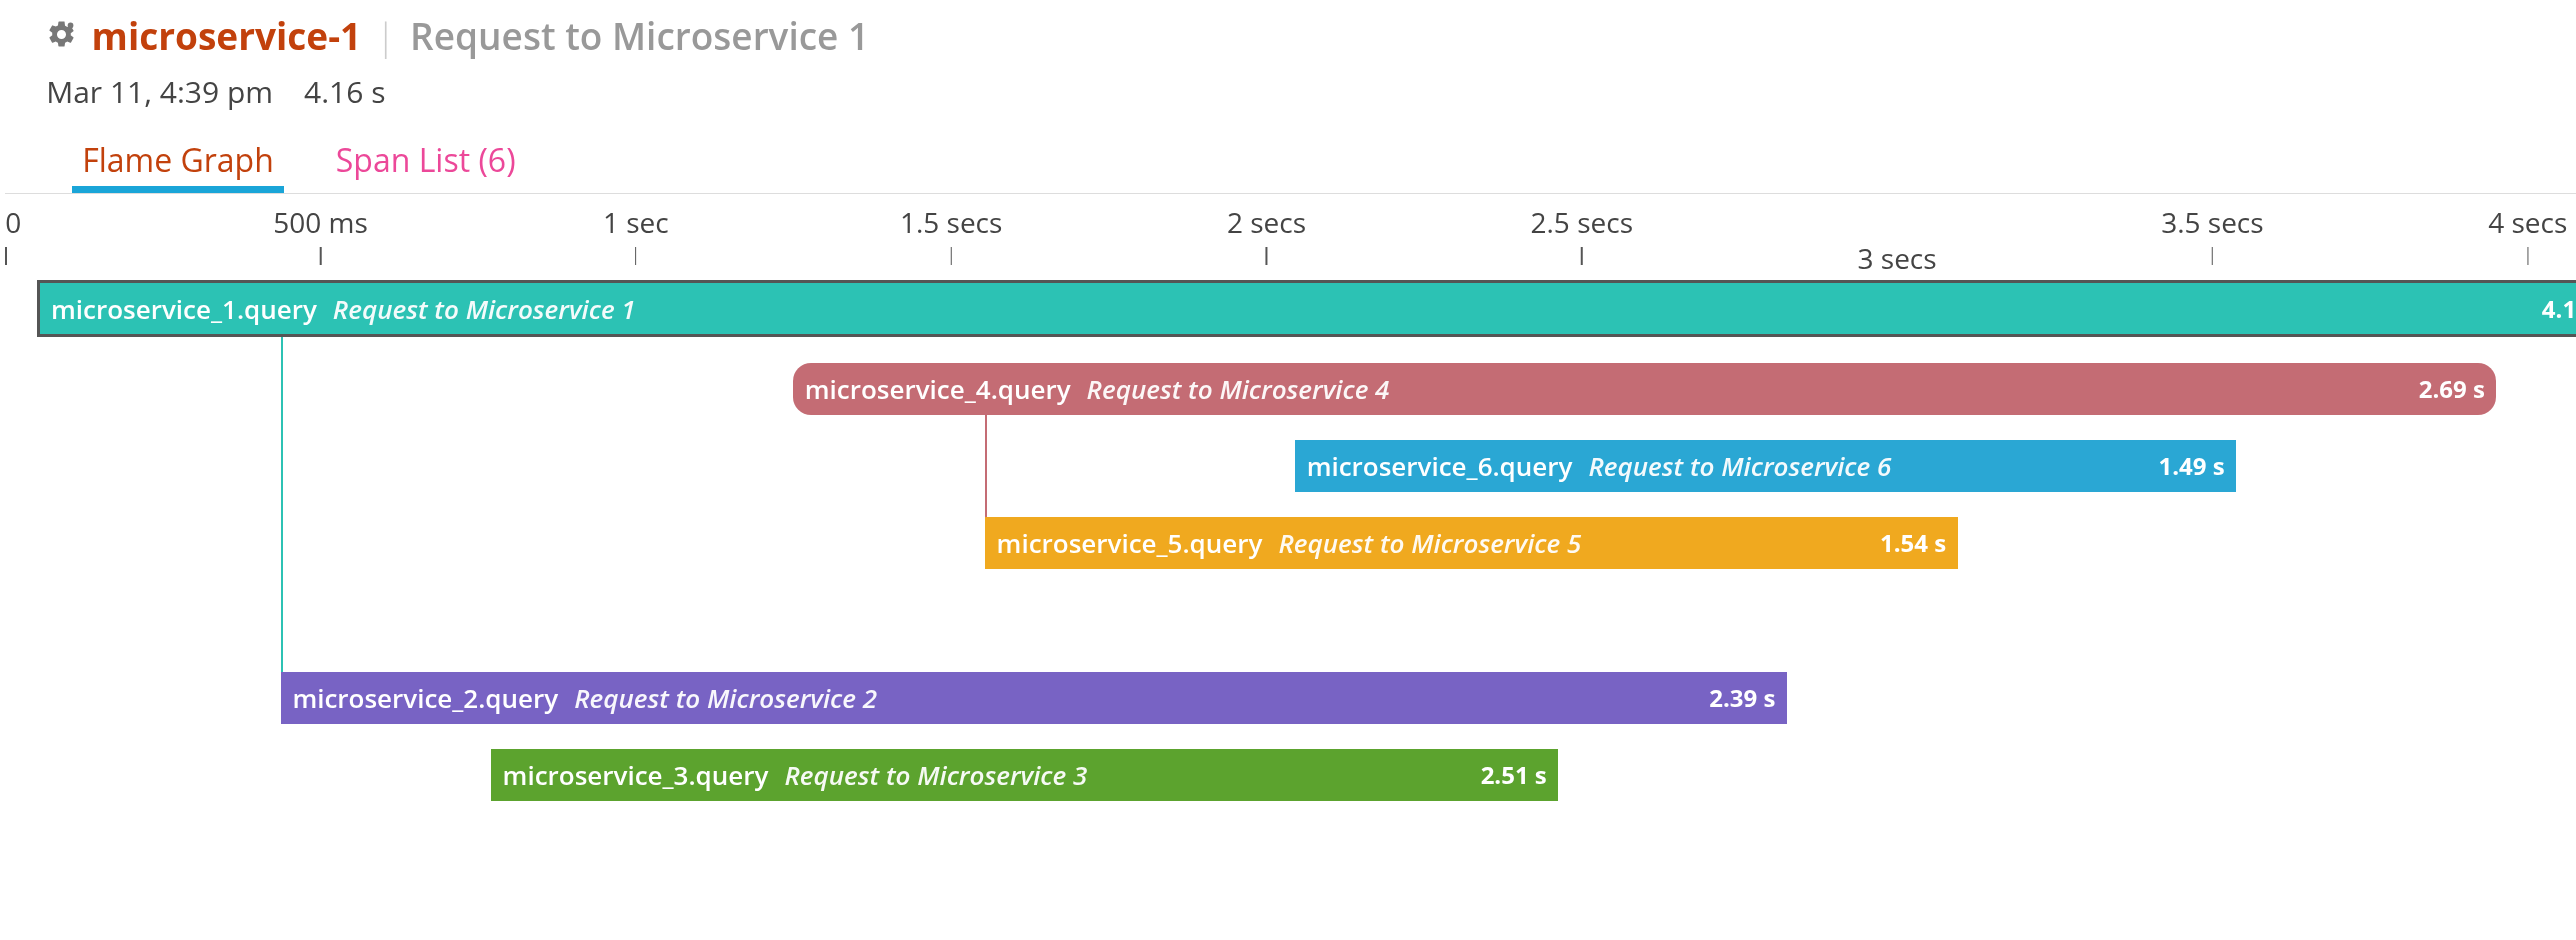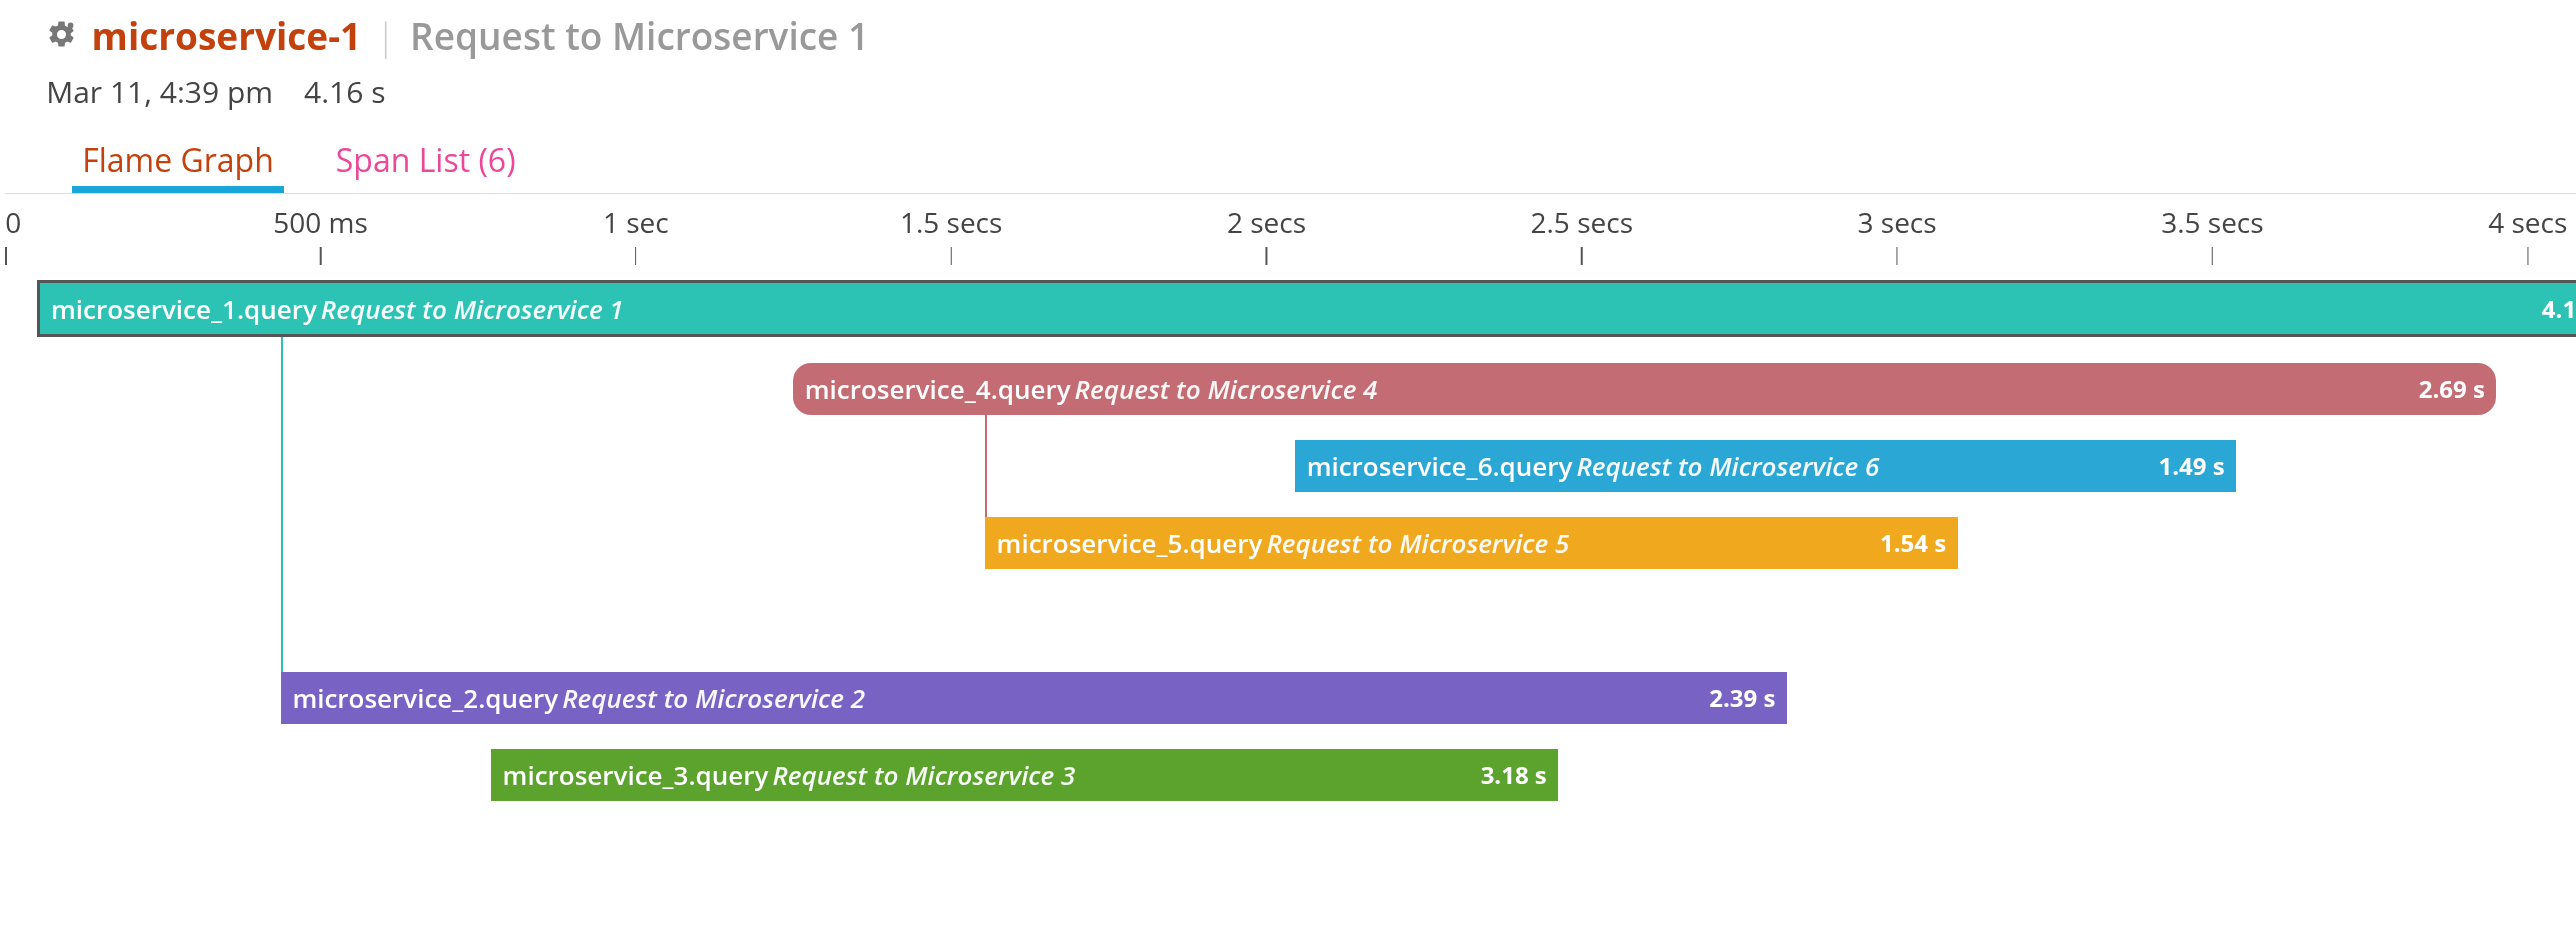--- a/index.html
+++ b/index.html
@@ -98,21 +98,21 @@
     color: #fff;
     font-size: 26px;
     overflow: hidden;
     white-space: nowrap;
     cursor: pointer;
   }
   .span-bar.root {
     height: 57px;
     border: 3.1px solid #555;
   }
-  .span-left { display: flex; gap: 4px; }
+  .span-left { display: flex; gap: 16px; }
   .span-op { font-weight: 600; }
   .span-req { font-style: italic; opacity: 0.95; font-weight: 600; }
   .span-dur { font-weight: 700; font-size: 24px; }
 
 </style>
 </head>
 <body>
 
 <div class="header">
   <div class="title-row">
@@ -156,21 +156,21 @@
       <div class="tick-line"></div>
     </div>
     <div class="axis-tick" style="left: 48%;">
       <div class="axis-label">2 secs</div>
       <div class="tick-line"></div>
     </div>
     <div class="axis-tick" style="left: 60%;">
       <div class="axis-label">2.5 secs</div>
       <div class="tick-line"></div>
     </div>
-    <div class="axis-tick" style="left: 72%;">
+    <div class="axis-tick" style="left: 72%; margin-top: 36px;">
       <div class="axis-label">3 secs</div>
       <div class="tick-line"></div>
     </div>
     <div class="axis-tick" style="left: 84%; align-items: center;">
       <div class="axis-label">3.5 secs</div>
       <div class="tick-line"></div>
     </div>
     <div class="axis-tick" style="left: 96%;">
       <div class="axis-label">4 secs</div>
       <div class="tick-line"></div>
@@ -221,17 +221,17 @@
       <span class="span-req">Request to Microservice 2</span>
     </span>
     <span class="span-dur">2.39 s</span>
   </div>
 
   <div class="span-bar" id="bar-ms3" style="left: 18.5%; width: 40.6%; top: 484px; background: rgb(92, 163, 46);">
     <span class="span-left">
       <span class="span-op">microservice_3.query</span>
       <span class="span-req">Request to Microservice 3</span>
     </span>
-    <span class="span-dur">3.18 s</span>
+    <span class="span-dur">2.51 s</span>
   </div>
 
 </div>
 
 
 </body></html>

